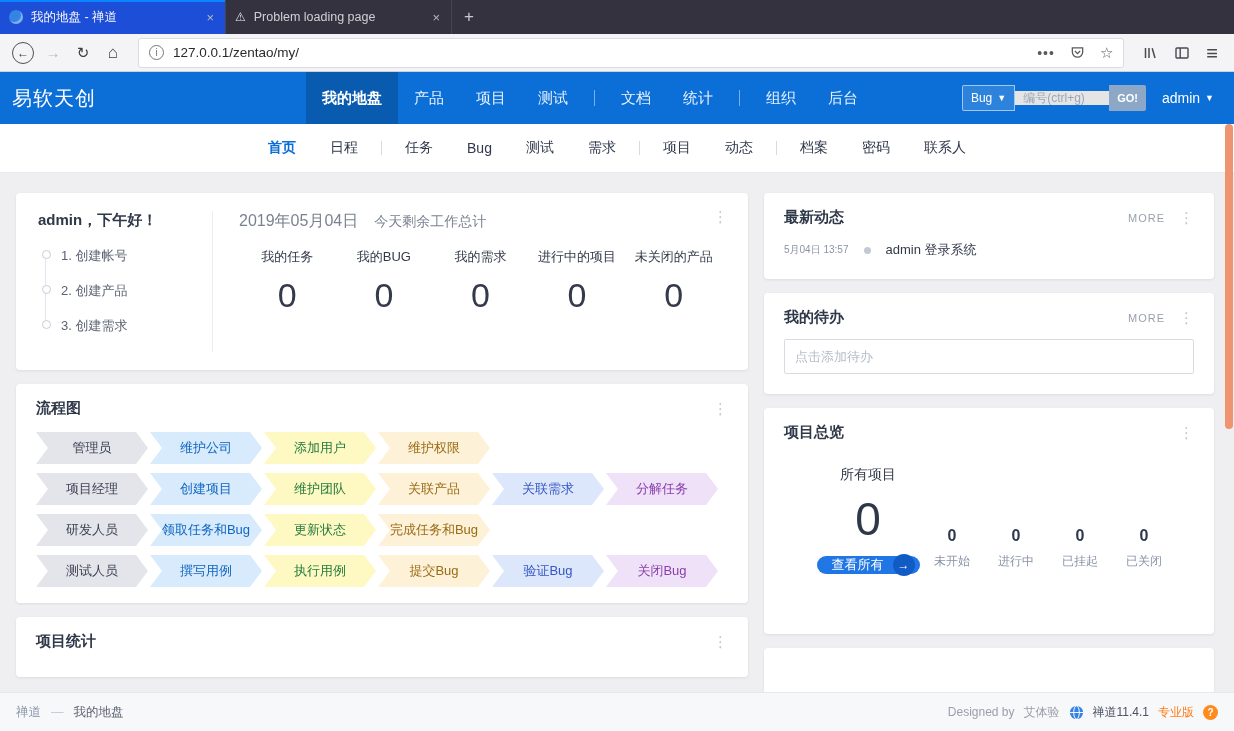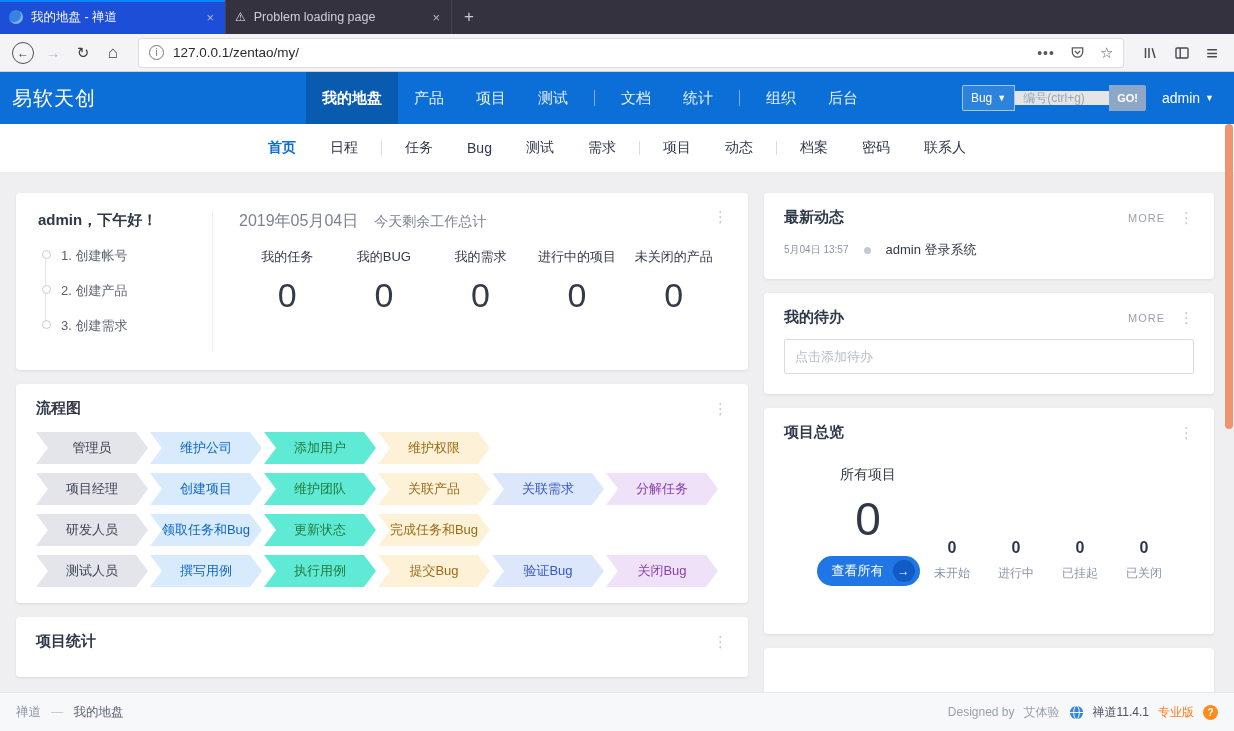--- a/index.html
+++ b/index.html
@@ -90,42 +90,42 @@
   .stat-value { font-size:34px; color:#333a49; margin-top:10px; }
   .card-kebab-abs { position:absolute; top:16px; right:20px; }
 
   
   .flow-rows { padding:4px 20px 16px; }
   .frow { display:flex; gap:2px; margin-bottom:9px; }
   .chev { width:112px; height:32px; display:flex; align-items:center; justify-content:center; font-size:13px; cursor:pointer;
           clip-path:polygon(0 0, calc(100% - 12px) 0, 100% 50%, calc(100% - 12px) 100%, 0 100%, 12px 50%); }
   .c-gray   { background:#e4e5ea; color:#3c4353; }
   .c-blue   { background:#d7ebfd; color:#1065c0; }
-  .c-green  { background:#5eead4; color:#247a3d; }
+  .c-green  { background:#fef9c3; color:#247a3d; }
   .c-yellow { background:#fdf1d8; color:#9a6b15; }
   .c-blue2  { background:#dde7fb; color:#3457c4; }
   .c-purple { background:#efe1f7; color:#8a3fae; }
 
   
   .news-row { display:flex; align-items:center; gap:15px; padding:4px 20px 20px; }
   .news-time { font-size:10px; color:#8a93a6; }
   .news-dot { width:7px; height:7px; border-radius:50%; background:#c3c9d4; flex:none; }
   .news-text { font-size:13px; color:#333a49; }
   .todo-body { padding:2px 20px 20px; }
   .todo-input { width:100%; height:35px; border:1px solid #d8dbe2; border-radius:2px; padding:0 10px; font-size:13px; color:#333; }
   .todo-input::placeholder { color:#b6bcc8; }
 
   
   .ov-card { min-height:226px; }
   .ov-body { display:flex; padding:10px 46px 26px 44px; }
   .ov-left { display:flex; flex-direction:column; align-items:center; width:120px; }
   .ov-all-label { font-size:14px; color:#333a49; }
   .ov-all-value { font-size:46px; color:#2f3848; margin:8px 0 10px; }
   .ov-btn { display:flex; align-items:center; gap:9px; background:#2176e5; border:none; border-radius:16px;
-            height:30px; padding:0 5px 0 15px; color:#fff; font-size:13px; cursor:pointer; }
+            height:18px; padding:0 5px 0 15px; color:#fff; font-size:13px; cursor:pointer; }
   .ov-btn-circle { width:22px; height:22px; border-radius:50%; background:#115bc4; display:flex;
                    align-items:center; justify-content:center; font-size:12px; color:#fff; }
   .ov-stats { margin-left:auto; display:flex; gap:16px; align-self:flex-end; margin-bottom:4px; }
   .ostat { width:48px; text-align:center; }
   .ostat-value { font-size:16px; font-weight:bold; color:#2f3848; }
   .ostat-label { font-size:12px; color:#8a93a6; margin-top:8px; }
   .stub-card { height:46px; }
 
   
   .footer { position:fixed; left:0; right:0; bottom:0; height:39px; background:#f7f8fa; border-top:1px solid #e6e8ec;

